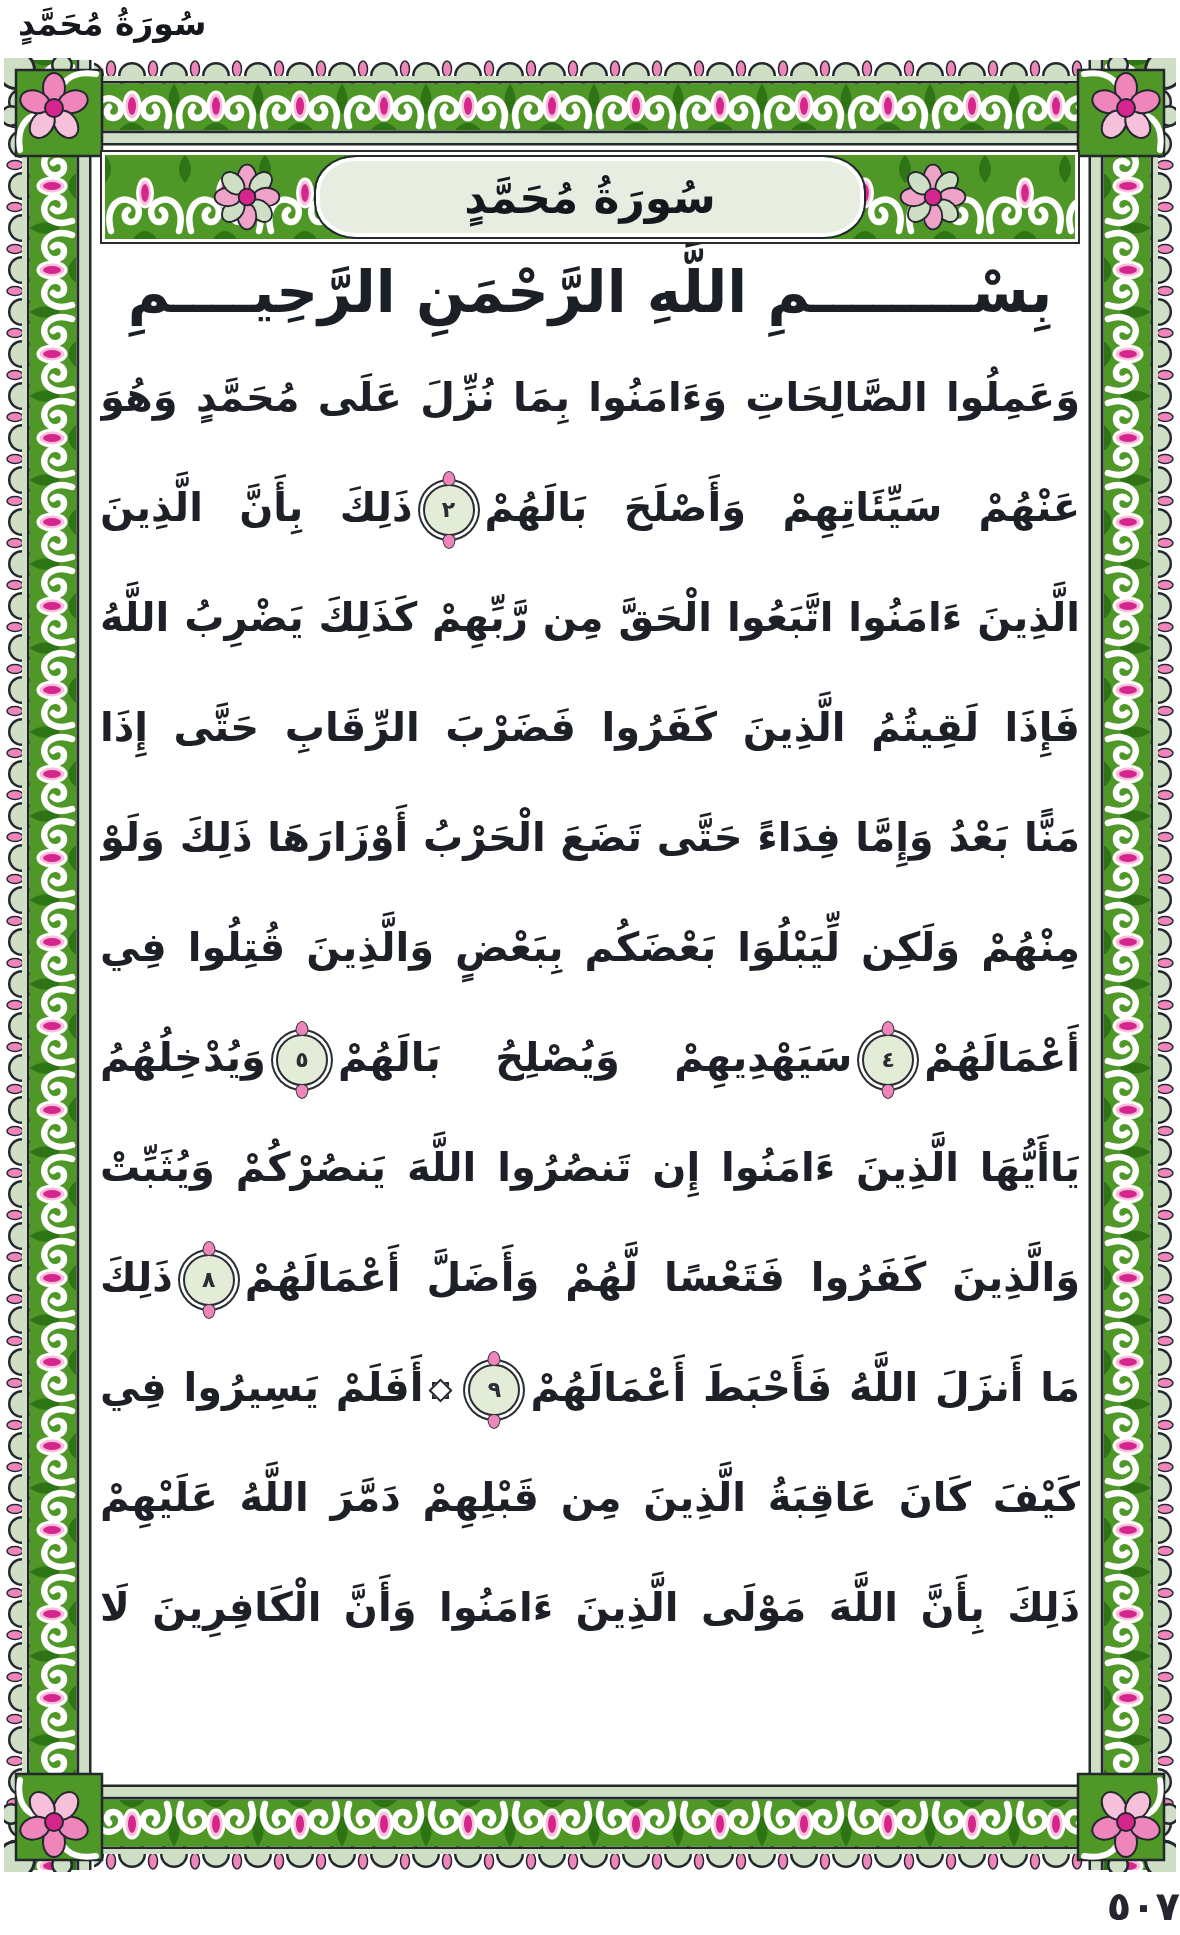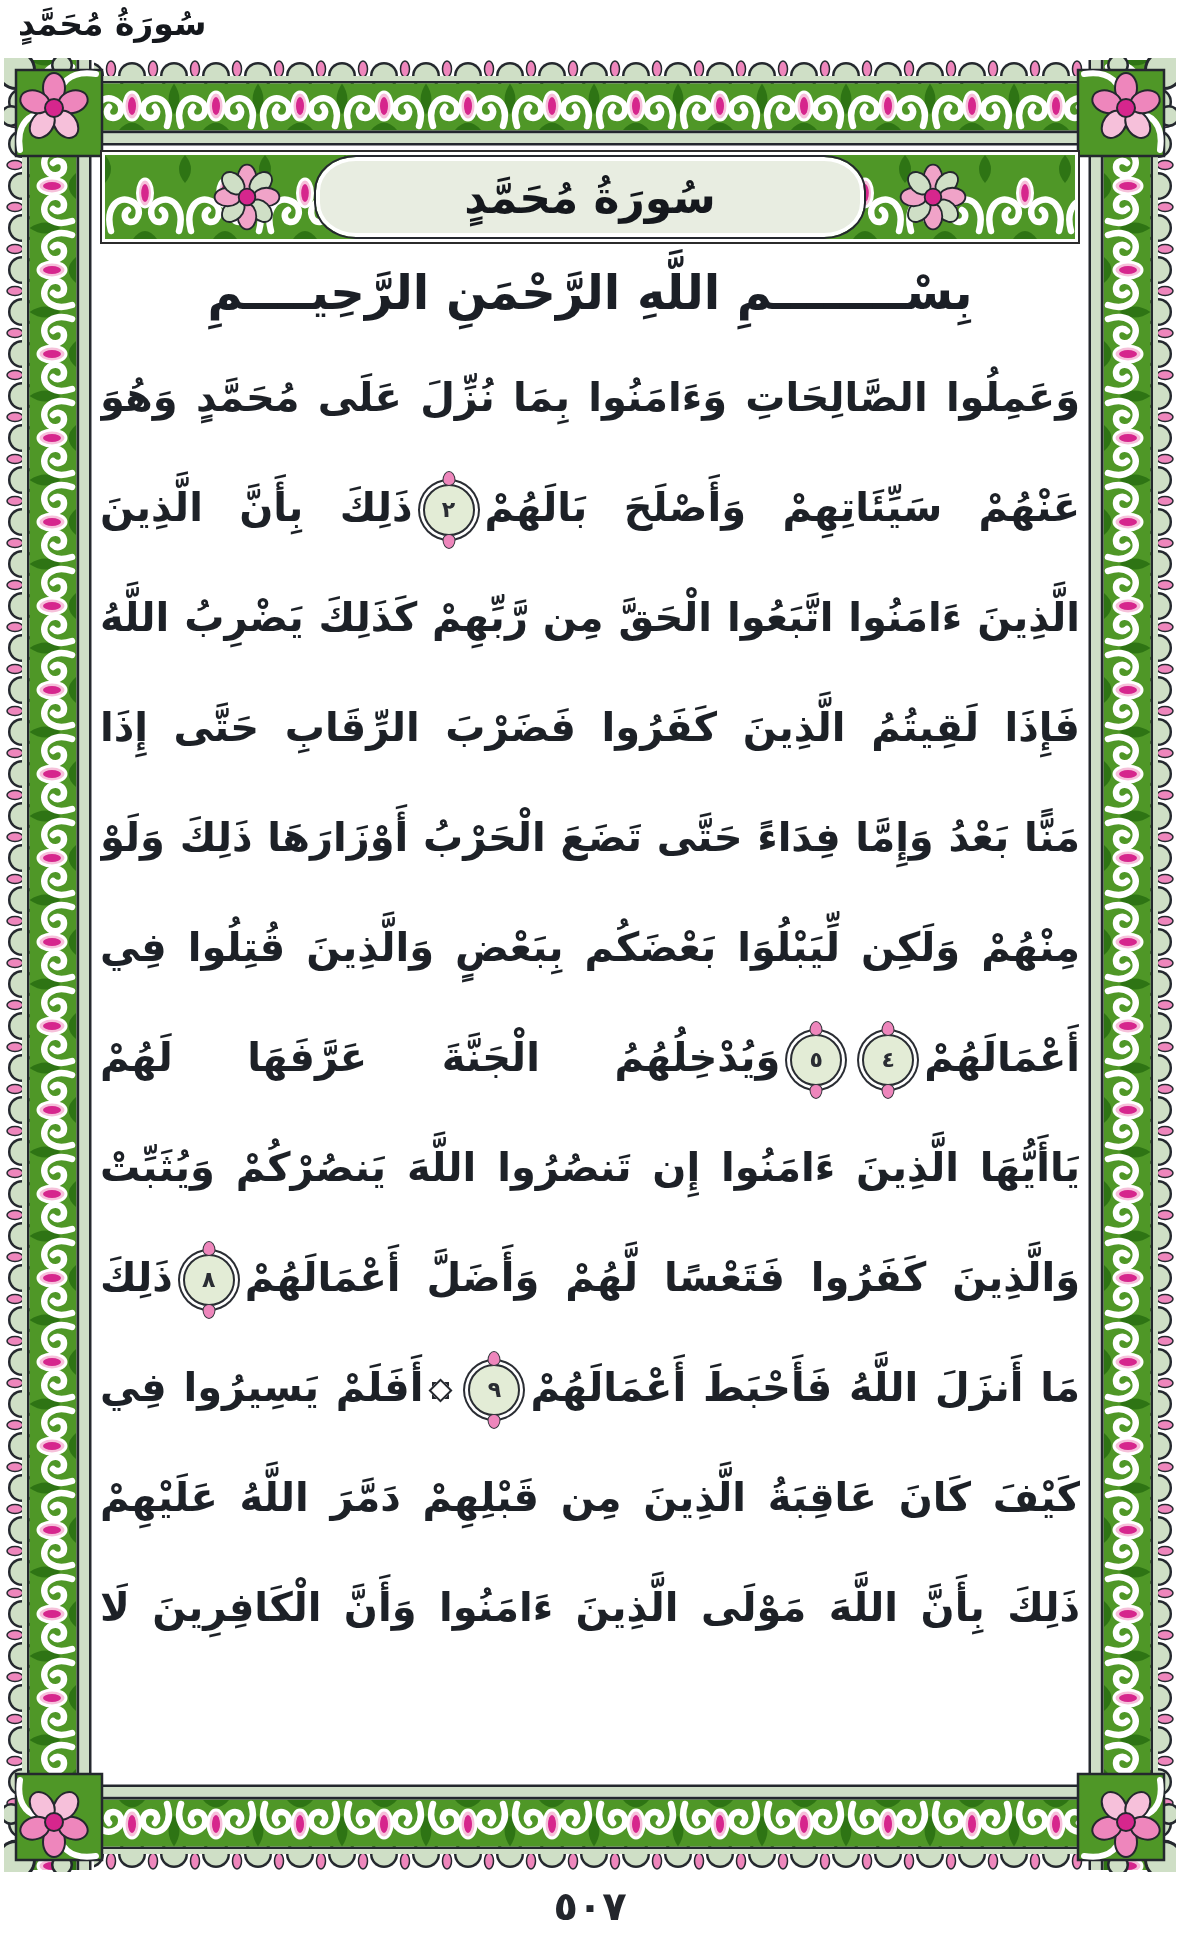--- a/index.html
+++ b/index.html
@@ -33,21 +33,21 @@
   .rosette{position:absolute;top:50%;transform:translateY(-50%);width:74px;height:74px;}
   .rosette.r-left{left:108px;}
   .rosette.r-right{right:108px;}
   .cartouche{position:absolute;left:50%;top:5px;bottom:5px;width:540px;transform:translateX(-50%);
              background:#e8ede1;border:4px solid #ffffff;outline:2px solid #24282e;border-radius:40px/34px;
              display:flex;align-items:center;justify-content:center;}
   .surah-title{font-size:44px;font-weight:bold;color:#15181d;}
 
   
   .bismillah{height:96px;display:flex;align-items:center;justify-content:center;
-             font-size:48px;font-weight:bold;color:#1b1f26;}
+             font-size:58px;font-weight:bold;color:#1b1f26;}
 
   
   .qlines{margin-top:2px;}
   .qline{height:110px;line-height:110px;direction:rtl;text-align:justify;text-align-last:justify;
          font-size:40px;font-weight:bold;color:#1d2127;overflow:hidden;}
   .qtext{white-space:normal;}
 
   
   .aya{display:inline-flex;align-items:center;justify-content:center;vertical-align:middle;
        width:48px;height:48px;border-radius:50%;background:#e3ecd6;
@@ -59,21 +59,21 @@
   .aya::before{top:-15px;}
   .aya::after{bottom:-15px;transform:translateX(-50%) rotate(180deg);}
   .ayanum{font-size:22px;font-weight:bold;color:#2a2d33;}
 
   
   .hizb{display:inline-block;vertical-align:middle;width:17px;height:17px;position:relative;margin:0 9px;}
   .hizb::before,.hizb::after{content:"";position:absolute;inset:0;background:#ffffff;border:2px solid #24282e;}
   .hizb::after{transform:rotate(45deg);}
 
   
-  .pageno{position:absolute;bottom:6px;left:0;right:0;text-align:center;
+  .pageno{position:absolute;bottom:6px;left:0;right:0;text-align:right;
           font-size:40px;font-weight:bold;color:#23262c;}
 </style>
 </head>
 <body>
 
 <div class="page">
 
   <svg width="0" height="0" style="position:absolute" aria-hidden="true">
     <defs>
       <pattern id="patH" width="84" height="88" patternUnits="userSpaceOnUse">
@@ -320,21 +320,21 @@
         <div class="qline" dir="rtl"><span class="qtext">وَعَمِلُوا الصَّالِحَاتِ وَءَامَنُوا بِمَا نُزِّلَ عَلَى مُحَمَّدٍ وَهُوَ الْحَقُّ مِن رَّبِّهِمْ كَفَّرَ</span></div>
         <div class="qline" dir="rtl"><span class="qtext">عَنْهُمْ سَيِّئَاتِهِمْ وَأَصْلَحَ بَالَهُمْ</span><span class="aya">
             <span class="ayanum">٢</span>
           </span><span class="qtext">ذَلِكَ بِأَنَّ الَّذِينَ كَفَرُوا اتَّبَعُوا الْبَاطِلَ وَأَنَّ</span></div>
         <div class="qline" dir="rtl"><span class="qtext">الَّذِينَ ءَامَنُوا اتَّبَعُوا الْحَقَّ مِن رَّبِّهِمْ كَذَلِكَ يَضْرِبُ اللَّهُ لِلنَّاسِ أَمْثَالَهُمْ</span></div>
         <div class="qline" dir="rtl"><span class="qtext">فَإِذَا لَقِيتُمُ الَّذِينَ كَفَرُوا فَضَرْبَ الرِّقَابِ حَتَّى إِذَا أَثْخَنتُمُوهُمْ فَشُدُّوا الْوَثَاقَ فَإِمَّا</span></div>
         <div class="qline" dir="rtl"><span class="qtext">مَنًّا بَعْدُ وَإِمَّا فِدَاءً حَتَّى تَضَعَ الْحَرْبُ أَوْزَارَهَا ذَلِكَ وَلَوْ يَشَاءُ اللَّهُ لَانتَصَرَ</span></div>
         <div class="qline" dir="rtl"><span class="qtext">مِنْهُمْ وَلَكِن لِّيَبْلُوَا بَعْضَكُم بِبَعْضٍ وَالَّذِينَ قُتِلُوا فِي سَبِيلِ اللَّهِ فَلَن يُضِلَّ</span></div>
         <div class="qline" dir="rtl"><span class="qtext">أَعْمَالَهُمْ</span><span class="aya">
             <span class="ayanum">٤</span>
-          </span><span class="aya">
+          </span><span class="qtext">سَيَهْدِيهِمْ وَيُصْلِحُ بَالَهُمْ</span><span class="aya">
             <span class="ayanum">٥</span>
           </span><span class="qtext">وَيُدْخِلُهُمُ الْجَنَّةَ عَرَّفَهَا لَهُمْ</span></div>
         <div class="qline" dir="rtl"><span class="qtext">يَاأَيُّهَا الَّذِينَ ءَامَنُوا إِن تَنصُرُوا اللَّهَ يَنصُرْكُمْ وَيُثَبِّتْ أَقْدَامَكُمْ</span></div>
         <div class="qline" dir="rtl"><span class="qtext">وَالَّذِينَ كَفَرُوا فَتَعْسًا لَّهُمْ وَأَضَلَّ أَعْمَالَهُمْ</span><span class="aya">
             <span class="ayanum">٨</span>
           </span><span class="qtext">ذَلِكَ بِأَنَّهُمْ كَرِهُوا</span></div>
         <div class="qline" dir="rtl"><span class="qtext">مَا أَنزَلَ اللَّهُ فَأَحْبَطَ أَعْمَالَهُمْ</span><span class="aya">
             <span class="ayanum">٩</span>
           </span><span class="hizb"></span><span class="qtext">أَفَلَمْ يَسِيرُوا فِي الْأَرْضِ فَيَنظُرُوا</span></div>
         <div class="qline" dir="rtl"><span class="qtext">كَيْفَ كَانَ عَاقِبَةُ الَّذِينَ مِن قَبْلِهِمْ دَمَّرَ اللَّهُ عَلَيْهِمْ وَلِلْكَافِرِينَ أَمْثَالُهَا</span></div>

